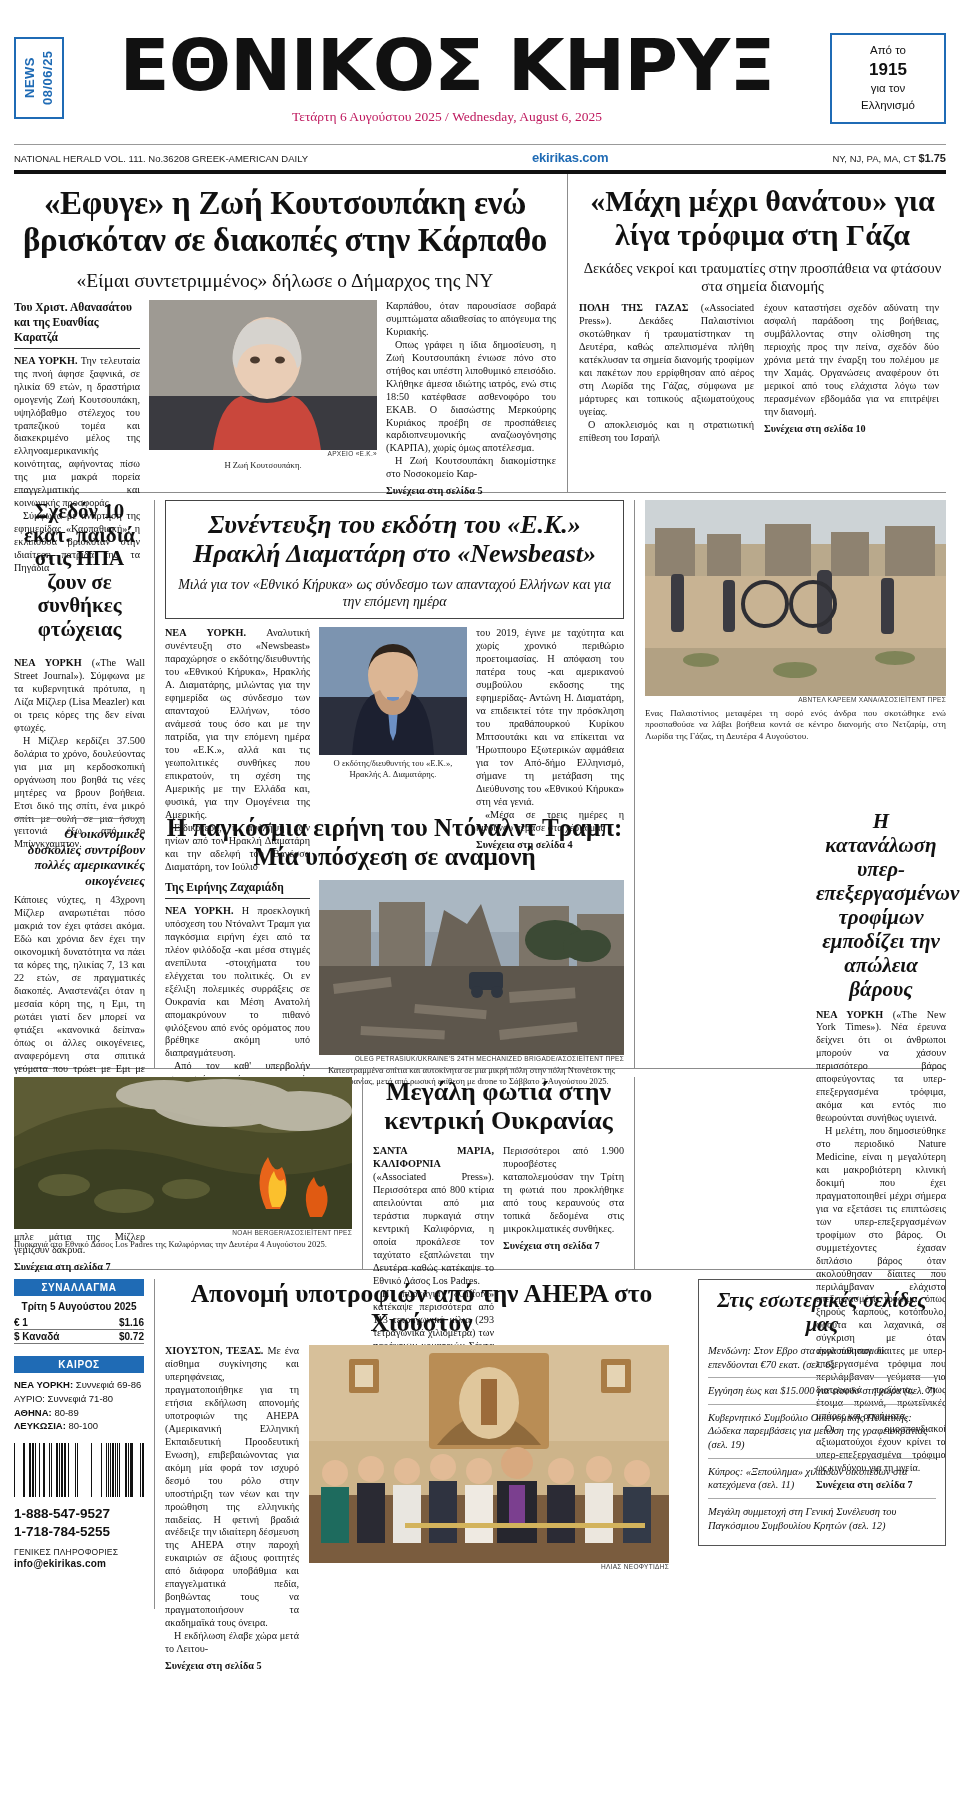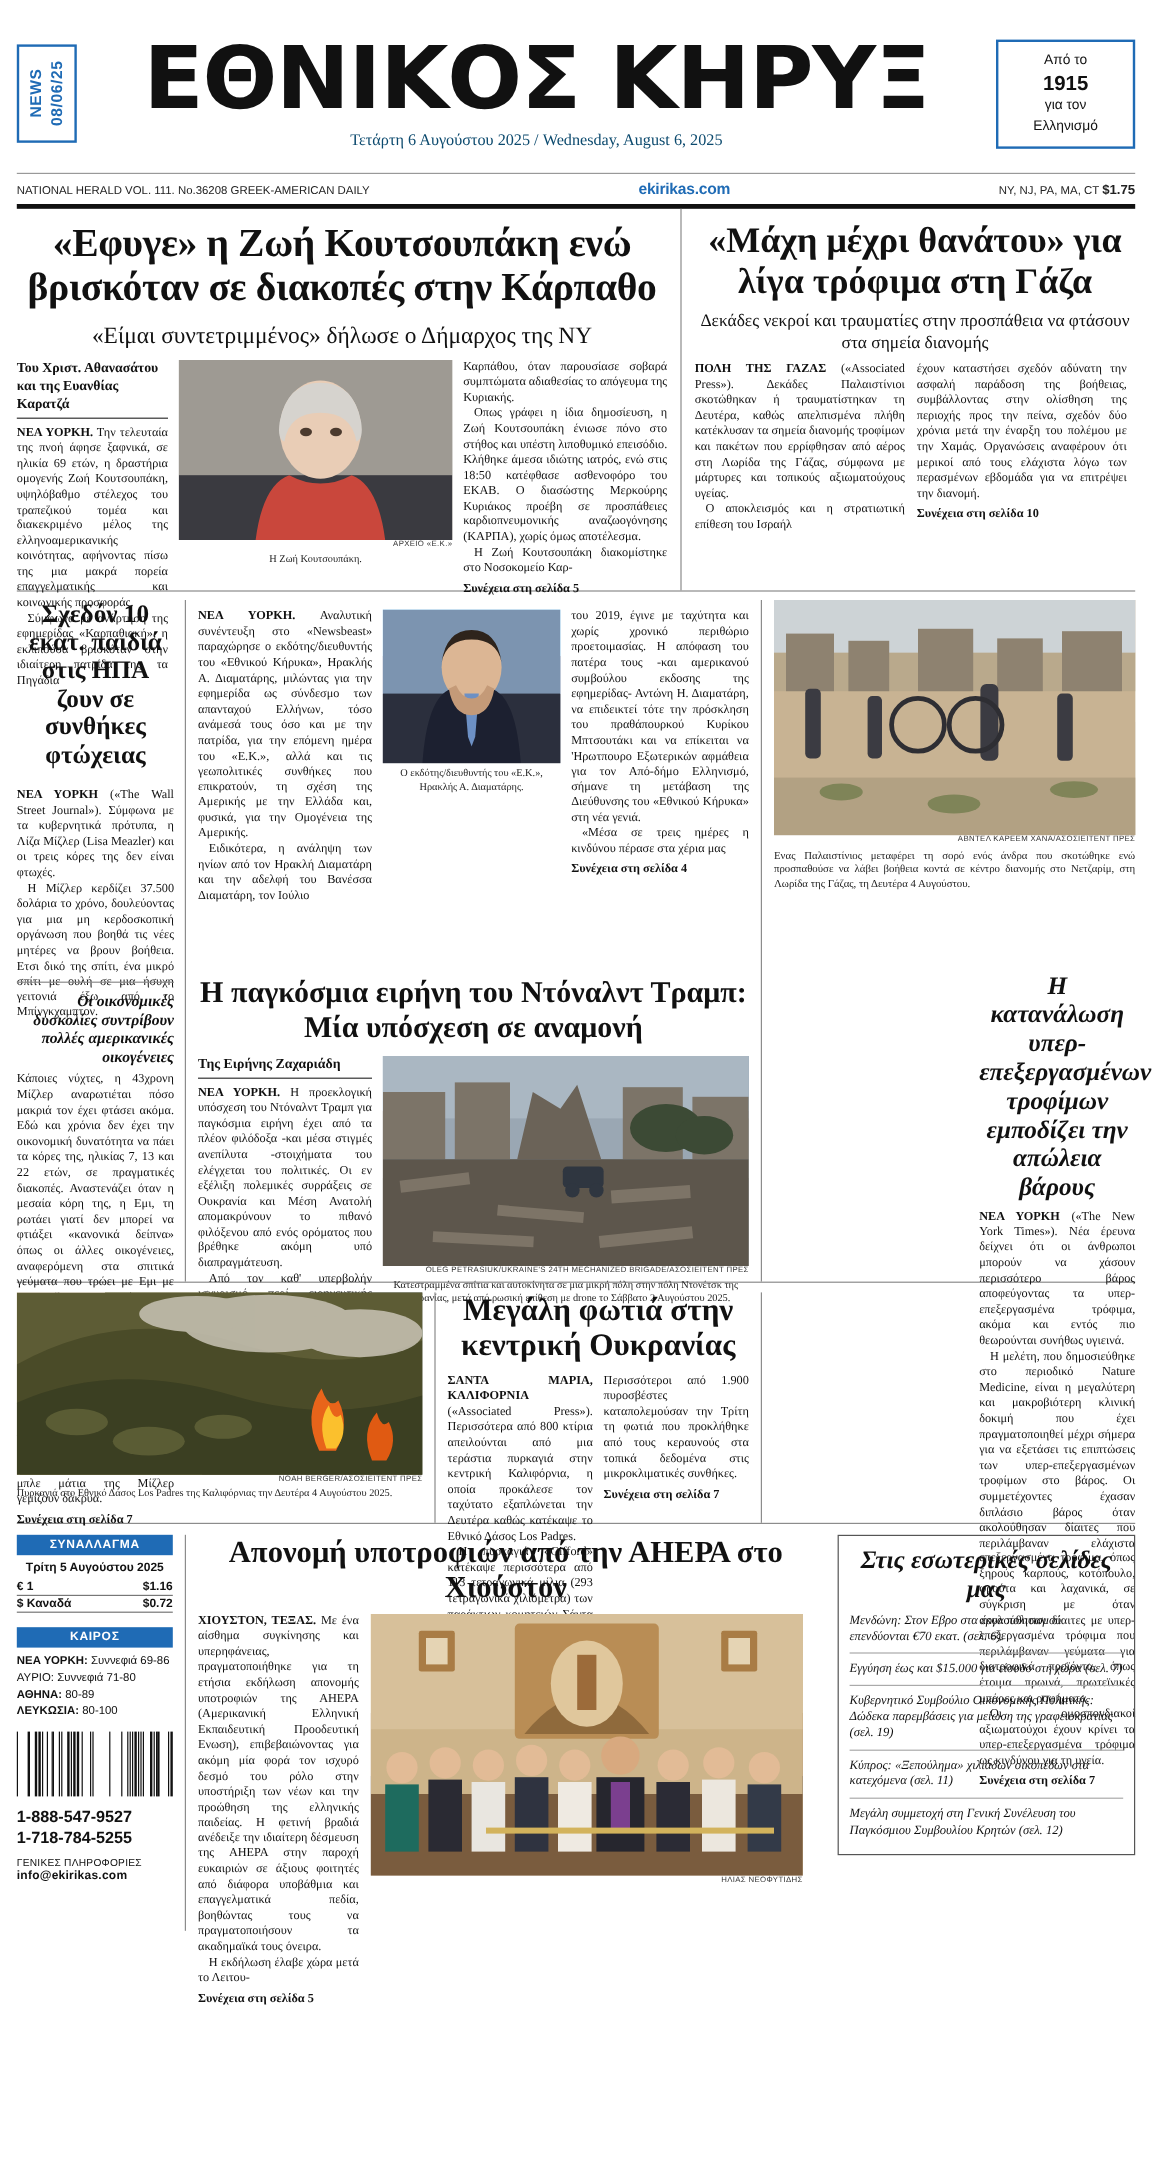--- a/index.html
+++ b/index.html
@@ -21,21 +21,21 @@
     writing-mode:vertical-rl;transform:rotate(180deg);
     font-family:"Liberation Sans","DejaVu Sans",sans-serif;
     font-weight:bold;font-size:13px;color:#1f6bb5;letter-spacing:.5px;line-height:1.35;text-align:center;
   }
   .masthead-center{flex:1;text-align:center;}
   .logo{
     font-family:"DejaVu Sans","Liberation Sans",sans-serif;
     font-weight:bold;font-size:72px;line-height:.96;letter-spacing:-1px;color:#111;
     transform:scaleX(1.02);
   }
-  .dateline{font-size:13.5px;margin-top:9px;color:#0c4a6e;}
+  .dateline{font-size:13.5px;margin-top:9px;color:#be185d;}
   .since-badge{
     width:104px;border:2px solid #1f6bb5;padding:7px 4px;text-align:center;flex:0 0 104px;
     font-family:"Liberation Sans","DejaVu Sans",sans-serif;font-size:11.5px;line-height:1.5;color:#111;
   }
   .since-badge .yr{font-weight:bold;font-size:17px;display:block;line-height:1.25;}
 
   
   .infobar{
     border-top:1px solid #999;margin-top:14px;padding-top:5px;
     display:flex;align-items:baseline;justify-content:space-between;
@@ -201,20 +201,24 @@
 
   <div class="band hline" style="height:310px;padding-top:7px;">
 
     <div style="width:140px;padding-right:9px;box-sizing:border-box;">
       <h2 class="fire" style="font-size:21px;">Σχεδόν 10 εκατ. παιδιά στις ΗΠΑ ζουν σε συνθήκες φτώχειας</h2>
       <p class="body first" style="margin-top:16px;"><span class="dl">ΝΕΑ ΥΟΡΚΗ</span> <span>(«The Wall Street Journal»). Σύμφωνα με τα κυβερνητικά πρότυπα, η Λίζα Μίζλερ (Lisa Meazler) και οι τρεις κόρες της δεν είναι φτωχές.</span></p>
       <p class="body">Η Μίζλερ κερδίζει 37.500 δολάρια το χρόνο, δουλεύοντας για μια μη κερδοσκοπική οργάνωση που βοηθά τις νέες μητέρες να βρουν βοήθεια. Ετσι δικό της σπίτι, ένα μικρό σπίτι με ουλή σε μια ήσυχη γειτονιά έξω από το Μπίνγκχαμπτον.</p>
     </div>
 
     <div class="vline" style="width:480px;padding:0 10px;box-sizing:border-box;">
+      <div class="boxed">
+        <h2 class="ifeature">Συνέντευξη του εκδότη του «Ε.Κ.» Ηρακλή Διαματάρη στο «Newsbeast»</h2>
+        <div class="ifeature-sub">Μιλά για τον «Εθνικό Κήρυκα» ως σύνδεσμο των απανταχού Ελλήνων και για την επόμενη ημέρα</div>
+      </div>
       <div style="display:flex;gap:9px;margin-top:8px;">
         <div style="width:145px;">
           <p class="body first"><span class="dl">ΝΕΑ ΥΟΡΚΗ.</span> <span>Αναλυτική συνέντευξη στο «Newsbeast» παραχώρησε ο εκδότης/διευθυντής του «Εθνικού Κήρυκα», Ηρακλής Α. Διαματάρης, μιλώντας για την εφημερίδα ως σύνδεσμο των απανταχού Ελλήνων, τόσο ανάμεσά τους όσο και με την πατρίδα, για την επόμενη ημέρα του «Ε.Κ.», αλλά και τις γεωπολιτικές συνθήκες που επικρατούν, τη σχέση της Αμερικής με την Ελλάδα και, φυσικά, για την Ομογένεια της Αμερικής.</span></p>
           <p class="body">Ειδικότερα, η ανάληψη των ηνίων από τον Ηρακλή Διαματάρη και την αδελφή του Βανέσσα Διαματάρη, τον Ιούλιο</p>
         </div>
         <div style="width:148px;">
           <div class="ph ph-pub" style="height:128px;">
             <svg width="148" height="128" viewBox="0 0 148 128">
               <rect width="148" height="128" fill="#7c94b0"></rect>
               <rect y="70" width="148" height="58" fill="#2b2f3d"></rect>

